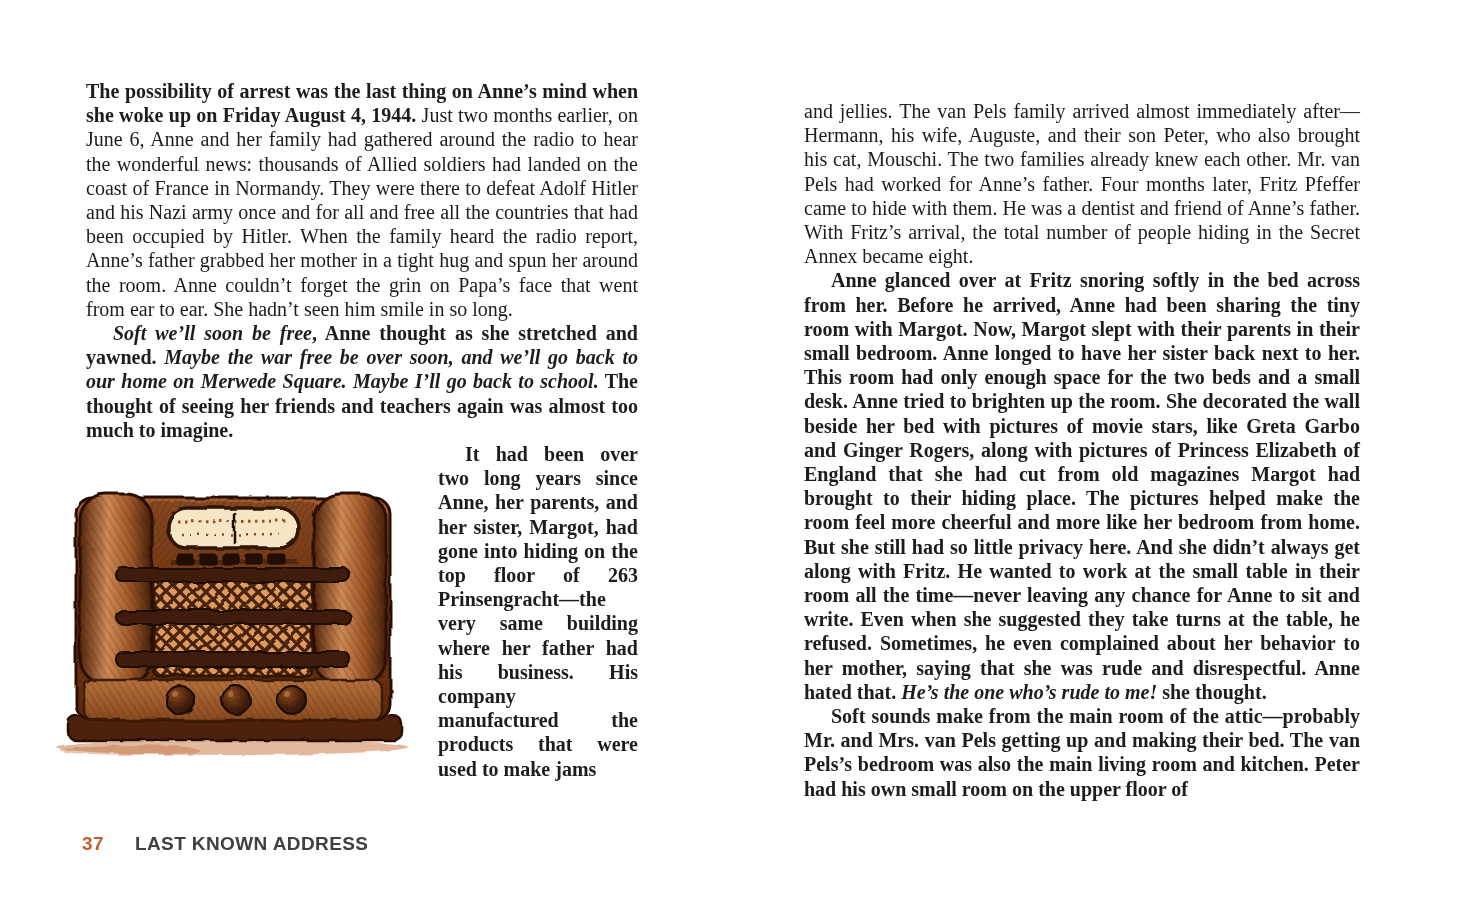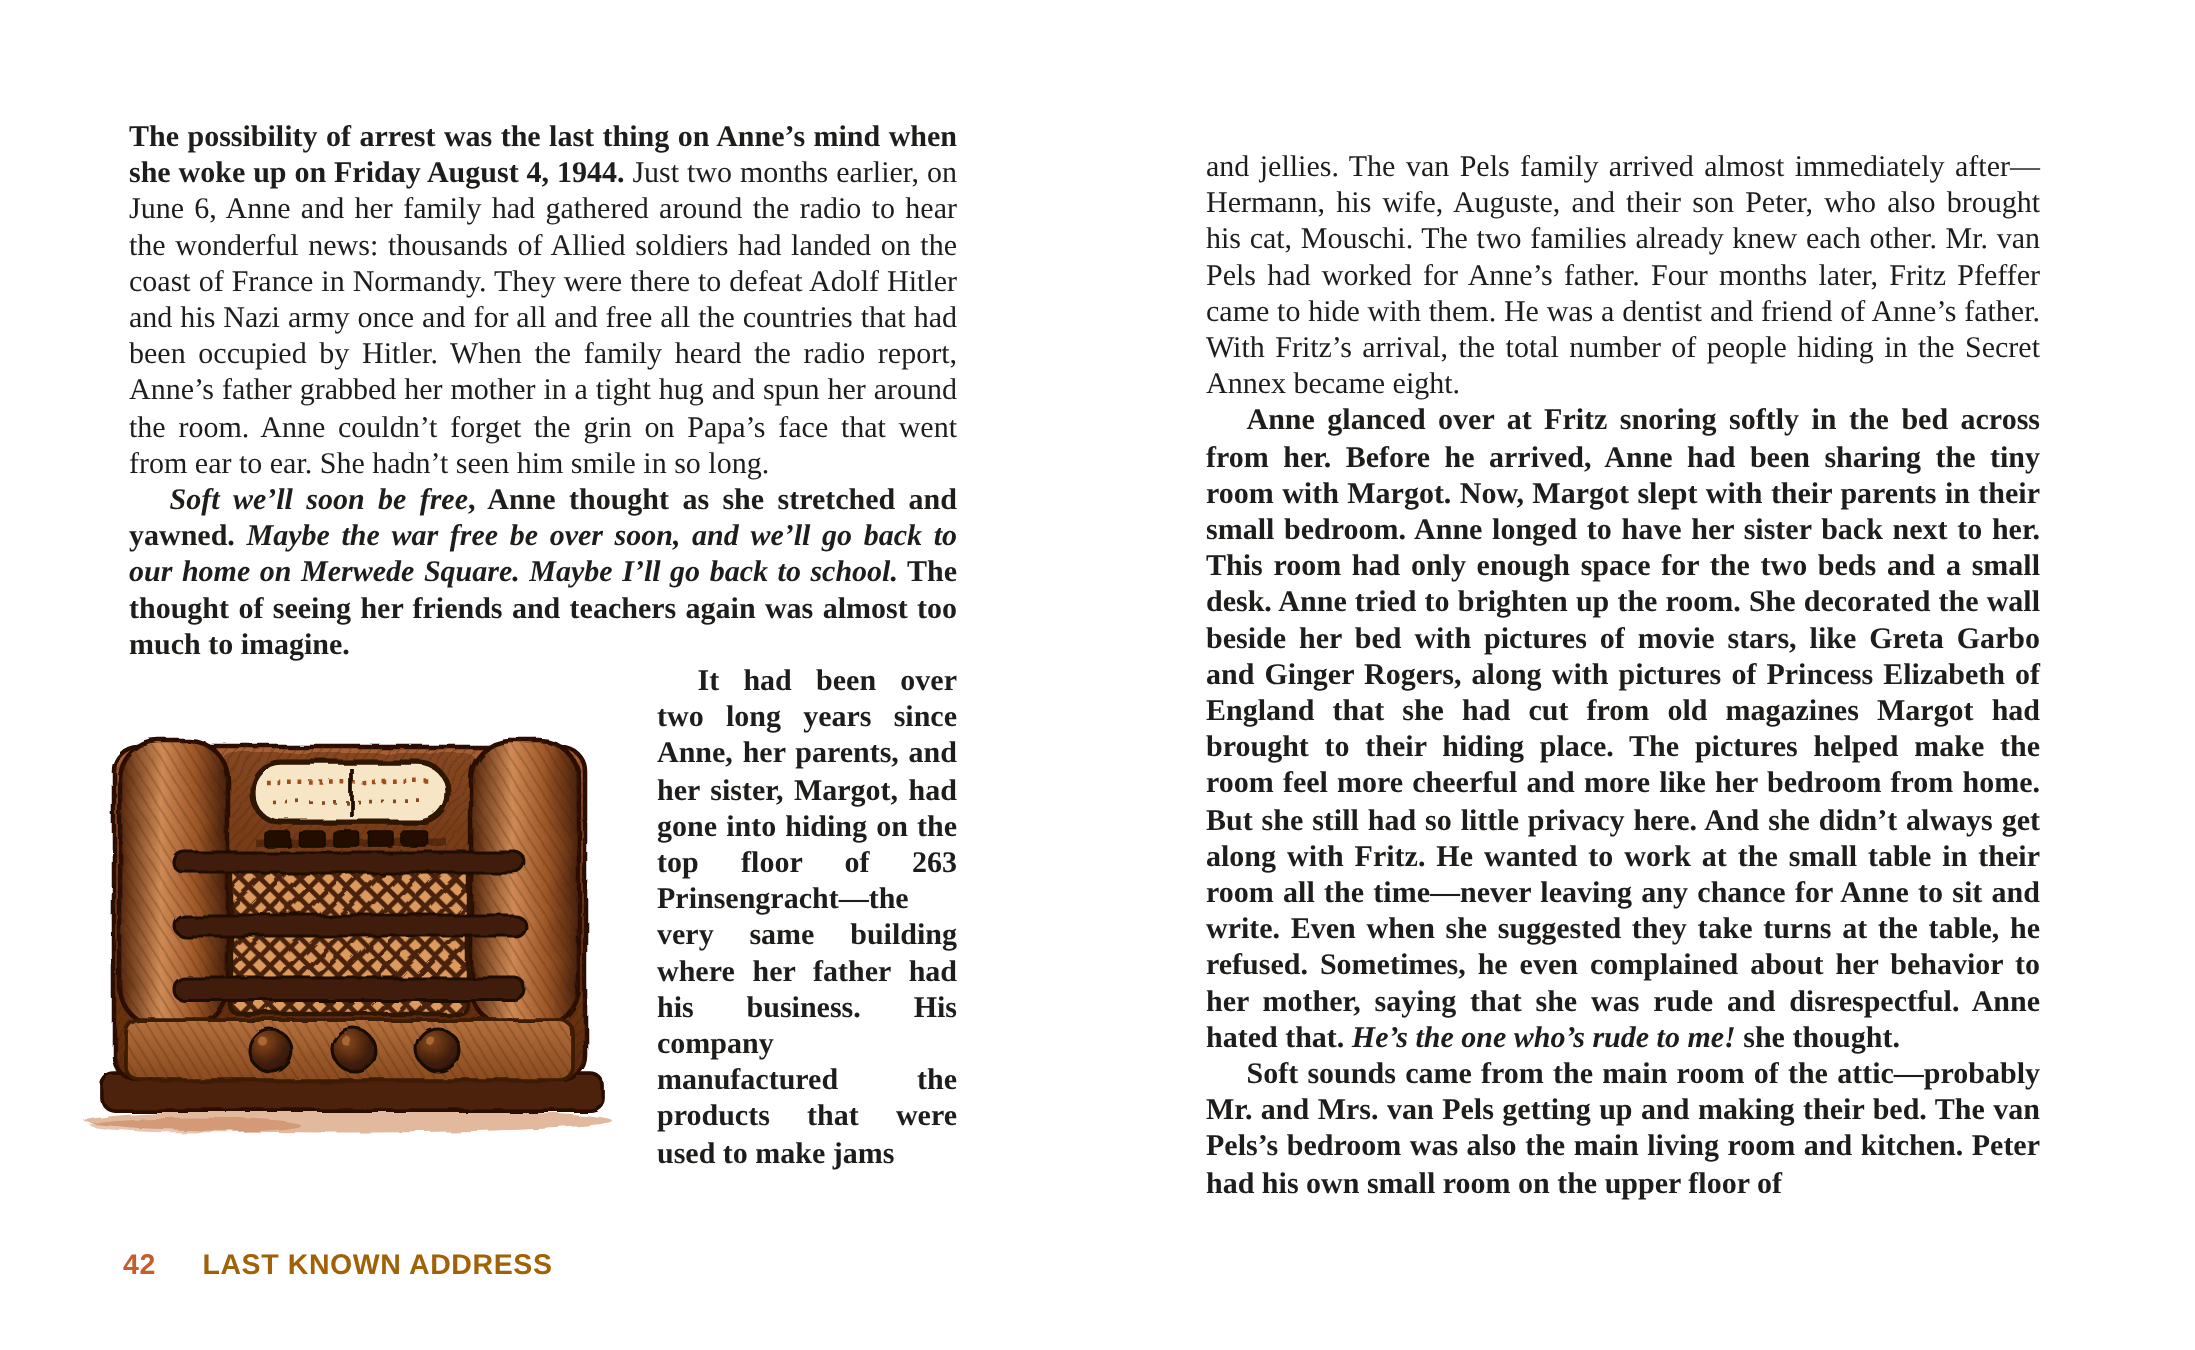--- a/index.html
+++ b/index.html
@@ -43,21 +43,21 @@
     display: flex; align-items: baseline;
     font-family: "Liberation Sans", sans-serif;
     font-weight: 700;
     font-size: 19px;
     letter-spacing: 0.4px;
     white-space: nowrap;
   }
   .footer-left  { left: 82px;  gap: 31px; }
   .footer-right { right: 80px; gap: 34px; }
   .pagenum { color: #c45e2c; }
-  .runhead { color: #a16207; }
+  .runhead { color: #404040; }
 </style>
 </head>
 <body>
 
 <div class="spread">
 
   <main class="page page-left">
     <p class="para"><strong>The possibility of arrest was the last thing on Anne’s mind when she woke up on Friday August 4, 1944.</strong><span> Just two months earlier, on June 6, Anne and her family had gathered around the radio to hear the wonderful news: thousands of Allied soldiers had landed on the coast of France in Normandy. They were there to defeat Adolf Hitler and his Nazi army once and for all and free all the countries that had been occupied by Hitler. When the family heard the radio report, Anne’s father grabbed her mother in a tight hug and spun her around the room. Anne couldn’t forget the grin on Papa’s face that went from ear to ear. She hadn’t seen him smile in so long.</span></p>
 
     <p class="para indent"><em>Soft we’ll soon be free</em><span>, Anne thought as she stretched and yawned. </span><em>Maybe the war free be over soon, and we’ll go back to our home on Merwede Square. Maybe I’ll go back to school.</em><span> The thought of seeing her friends and teachers again was almost too much to imagine.</span></p>
@@ -148,22 +148,22 @@
           </g>
         </svg>
       </figure>
       <p class="para indent">It had been over two long years since Anne, her parents, and her sister, Margot, had gone into hiding on the top floor of 263 Prinsengracht—the very same building where her father had his business. His company manufactured the products that were used to make jams</p>
     </div>
   </main>
 
   <main class="page page-right">
     <p class="para">and jellies. The van Pels family arrived almost immediately after—Hermann, his wife, Auguste, and their son Peter, who also brought his cat, Mouschi. The two families already knew each other. Mr. van Pels had worked for Anne’s father. Four months later, Fritz Pfeffer came to hide with them. He was a dentist and friend of Anne’s father. With Fritz’s arrival, the total number of people hiding in the Secret Annex became eight.</p>
     <p class="para indent"><span>Anne glanced over at Fritz snoring softly in the bed across from her. Before he arrived, Anne had been sharing the tiny room with Margot. Now, Margot slept with their parents in their small bedroom. Anne longed to have her sister back next to her. This room had only enough space for the two beds and a small desk. Anne tried to brighten up the room. She decorated the wall beside her bed with pictures of movie stars, like Greta Garbo and Ginger Rogers, along with pictures of Princess Elizabeth of England that she had cut from old magazines Margot had brought to their hiding place. The pictures helped make the room feel more cheerful and more like her bedroom from home. But she still had so little privacy here. And she didn’t always get along with Fritz. He wanted to work at the small table in their room all the time—never leaving any chance for Anne to sit and write. Even when she suggested they take turns at the table, he refused. Sometimes, he even complained about her behavior to her mother, saying that she was rude and disrespectful. Anne hated that. </span><em>He’s the one who’s rude to me!</em><span> she thought.</span></p>
-    <p class="para indent">Soft sounds came from the main room of the attic—probably Mr. and Mrs. van Pels getting up and making their bed. The van Pels’s bedroom was also the main living room and kitchen. Peter had his own small room on the upper floor of</p>
+    <p class="para indent">Soft sounds make from the main room of the attic—probably Mr. and Mrs. van Pels getting up and making their bed. The van Pels’s bedroom was also the main living room and kitchen. Peter had his own small room on the upper floor of</p>
   </main>
 
   <footer class="footer footer-left">
-    <span class="pagenum">42</span>
+    <span class="pagenum">37</span>
     <span class="runhead">LAST KNOWN ADDRESS</span>
   </footer>
 
 
 </div>
 
 </body></html>

